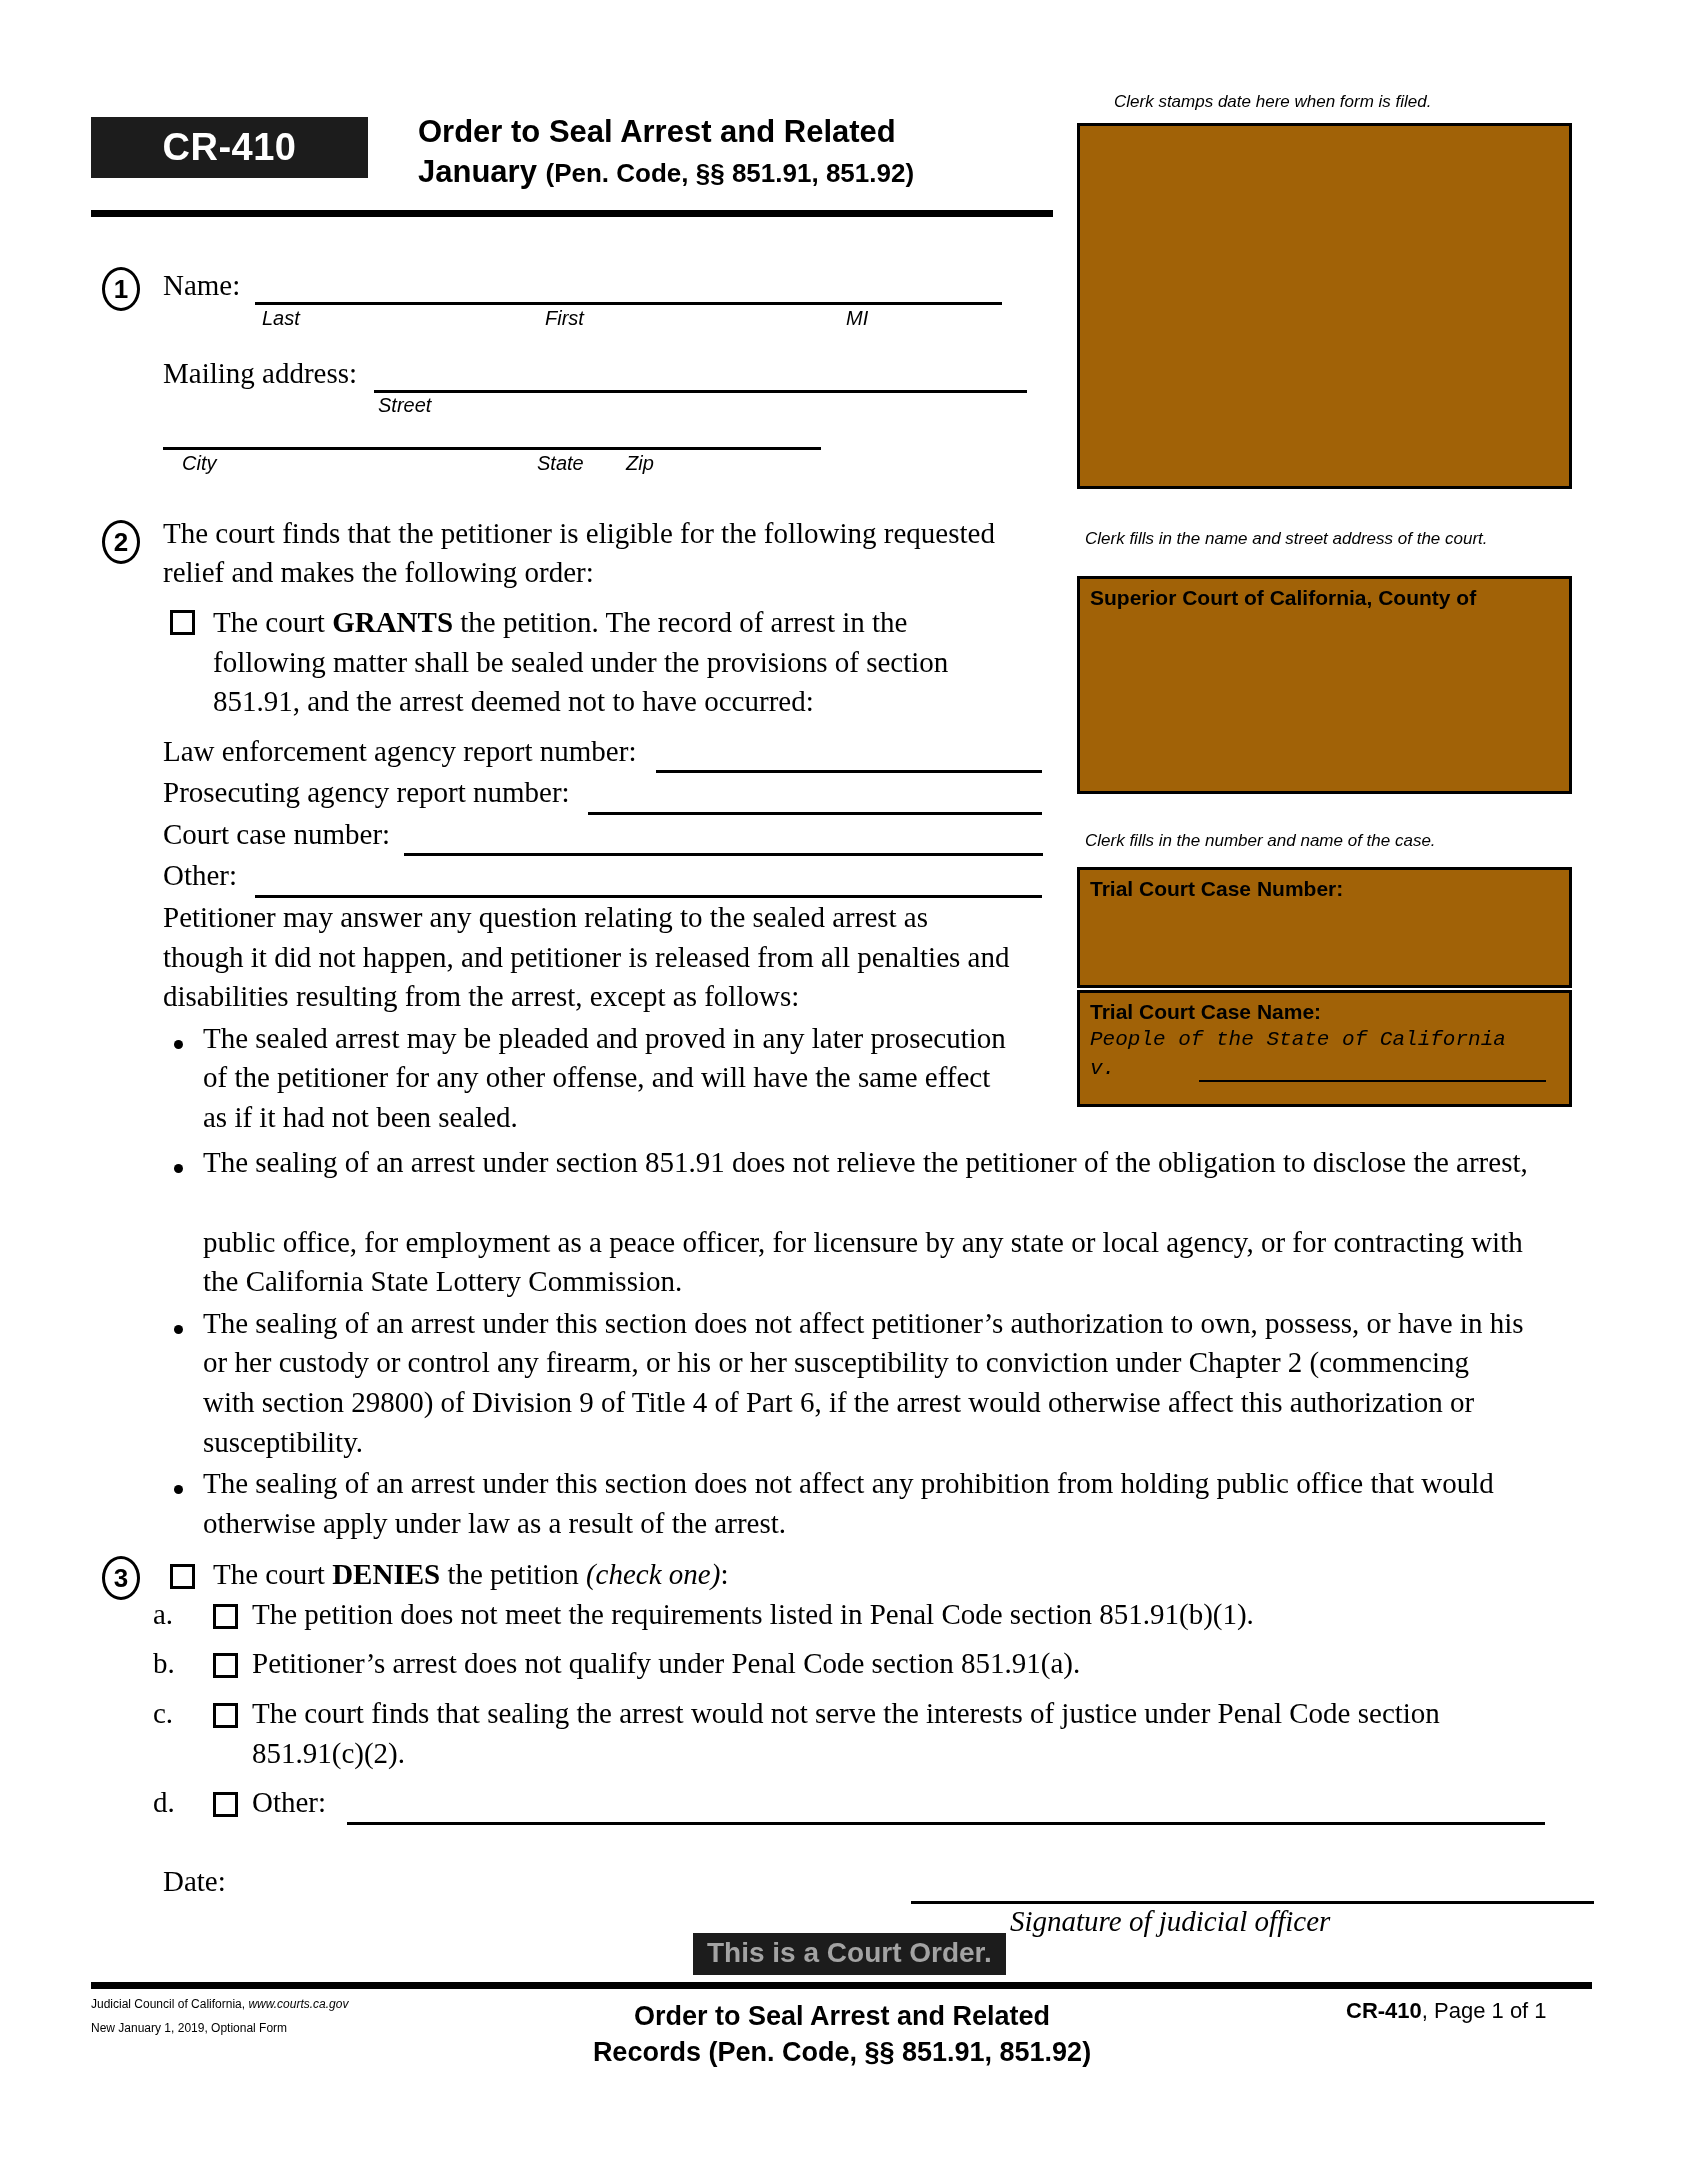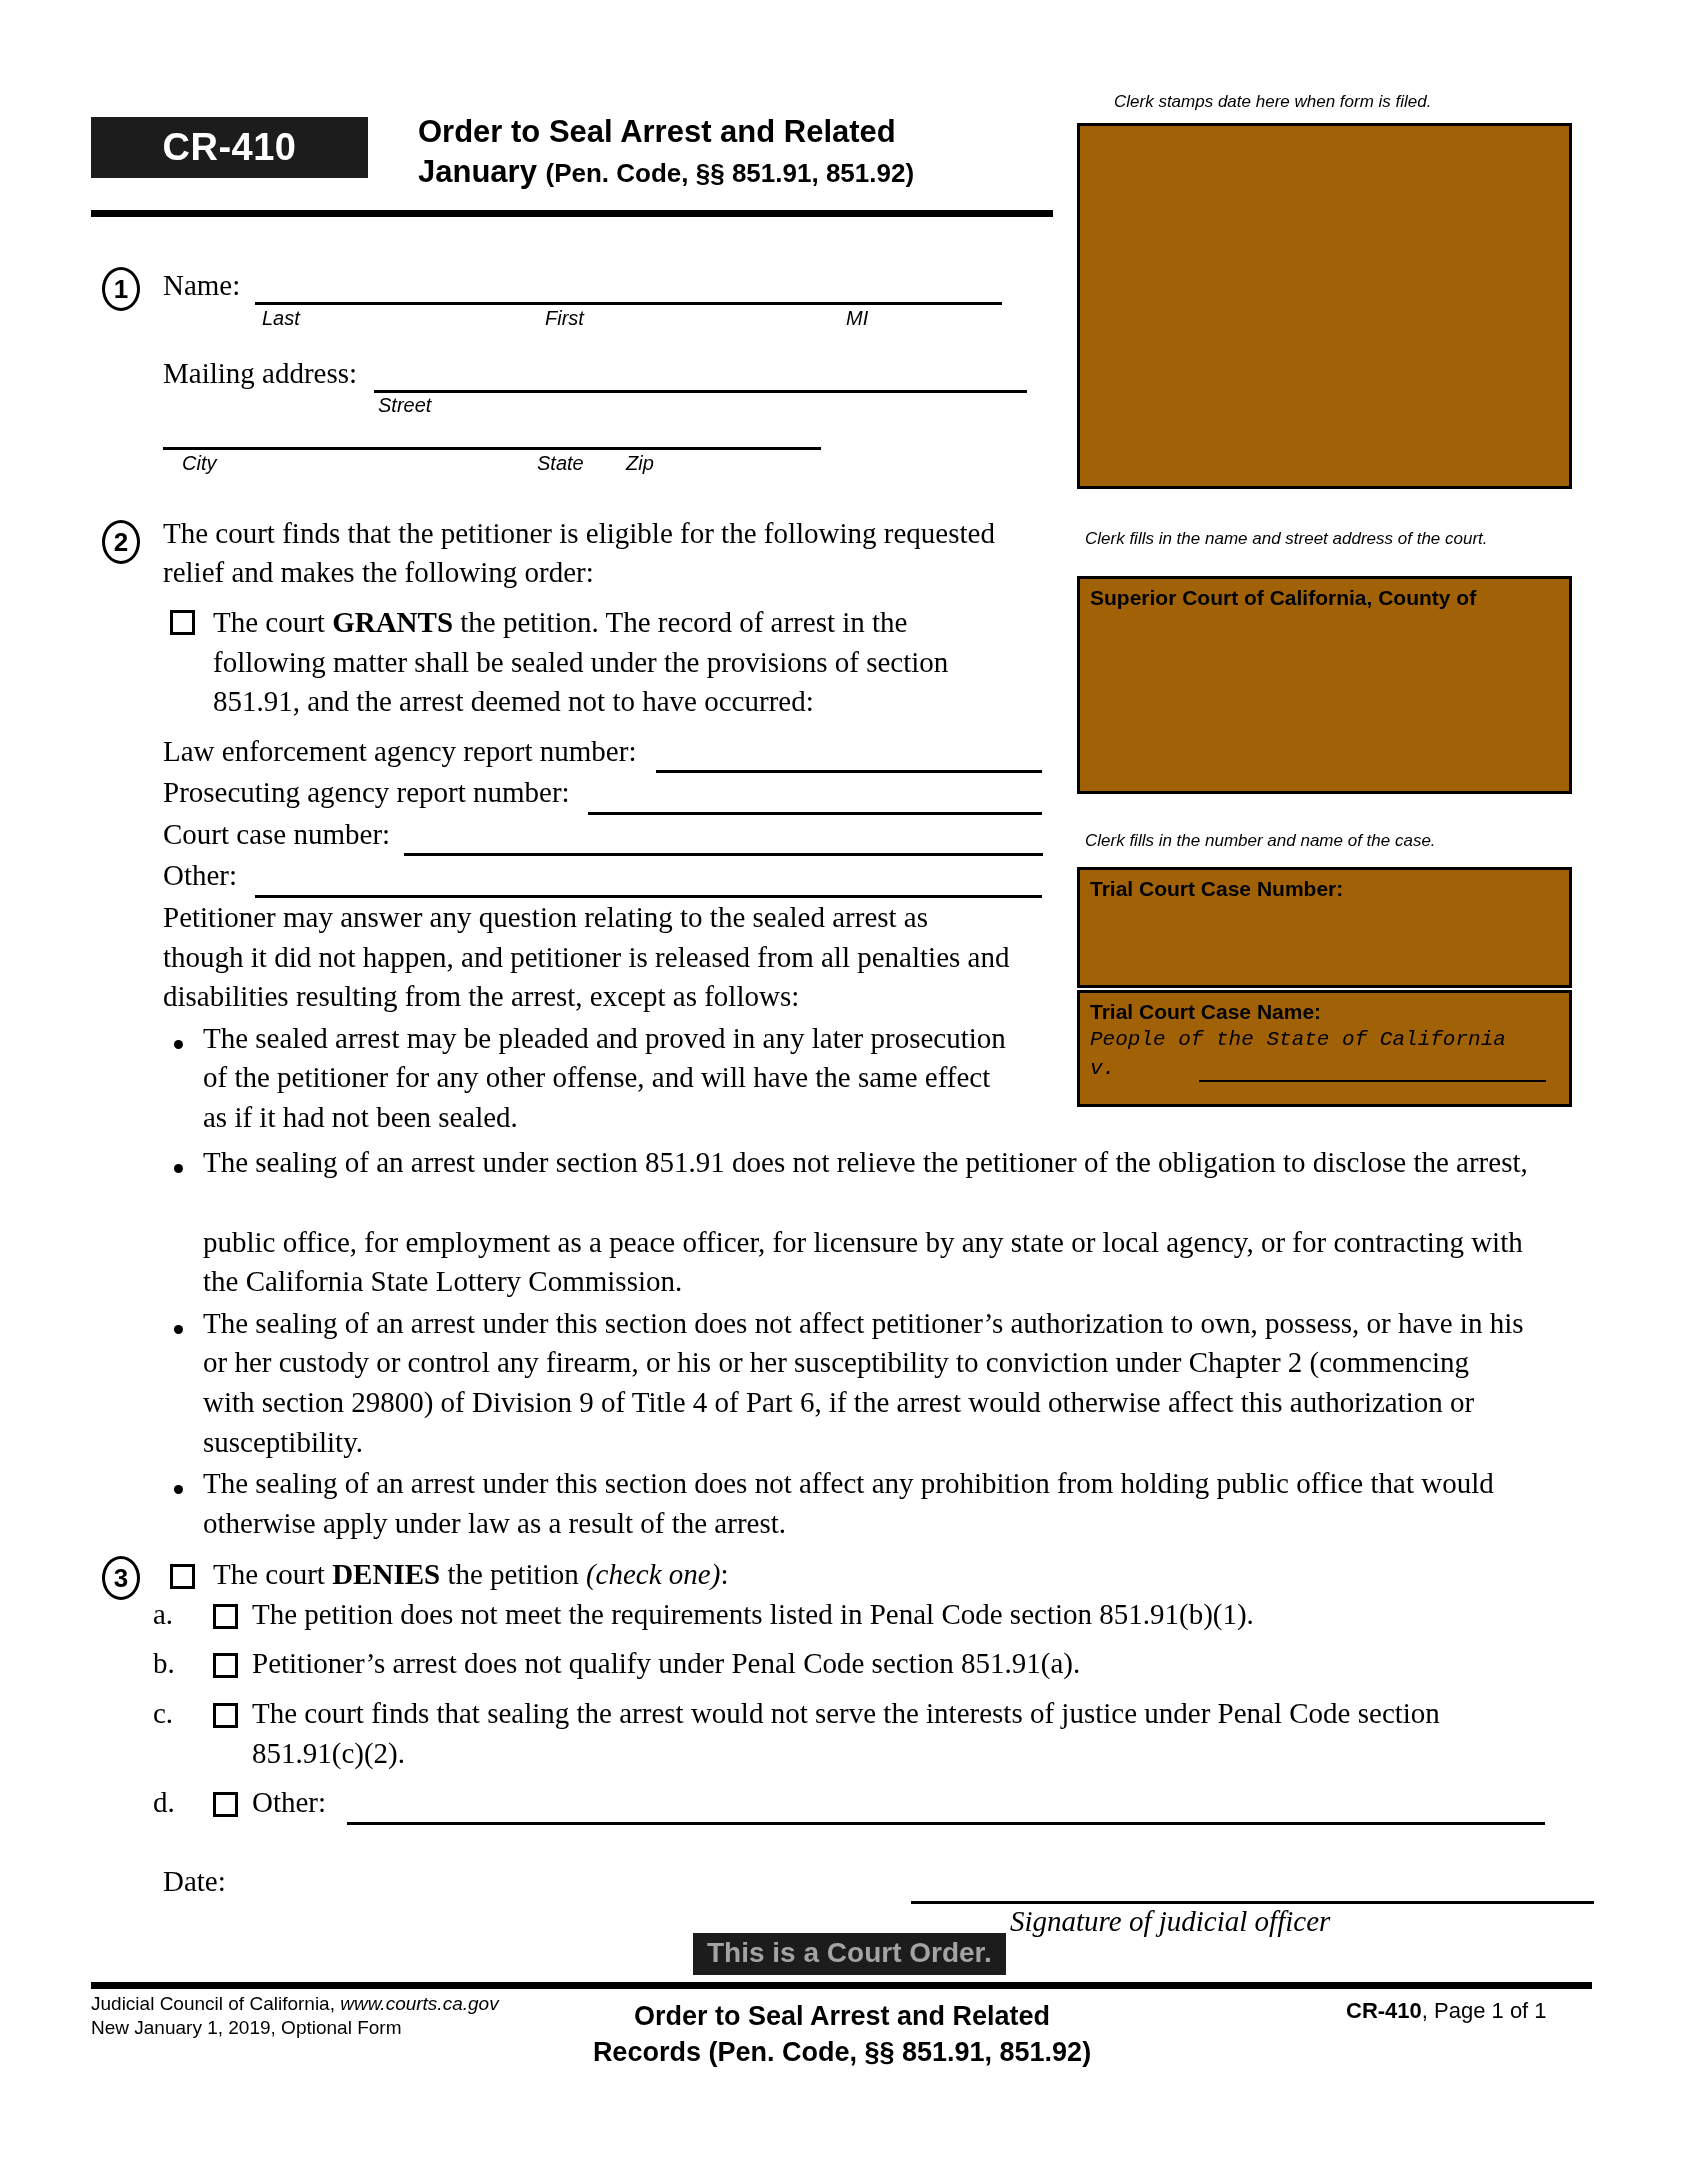--- a/index.html
+++ b/index.html
@@ -170,21 +170,21 @@
   .footer-rule {
     position: absolute;
     left: 91px;
     width: 1501px;
     height: 7px;
     background: #000;
   }
   .footer-left {
     position: absolute;
     font-family: "Liberation Sans", sans-serif;
-    font-size: 19px;
+    font-size: 12px;
     line-height: 24px;
   }
   .footer-left i { font-style: italic; }
   .footer-center {
     position: absolute;
     font-family: "Liberation Sans", sans-serif;
     font-weight: bold;
     font-size: 27px;
     line-height: 36px;
     text-align: center;

